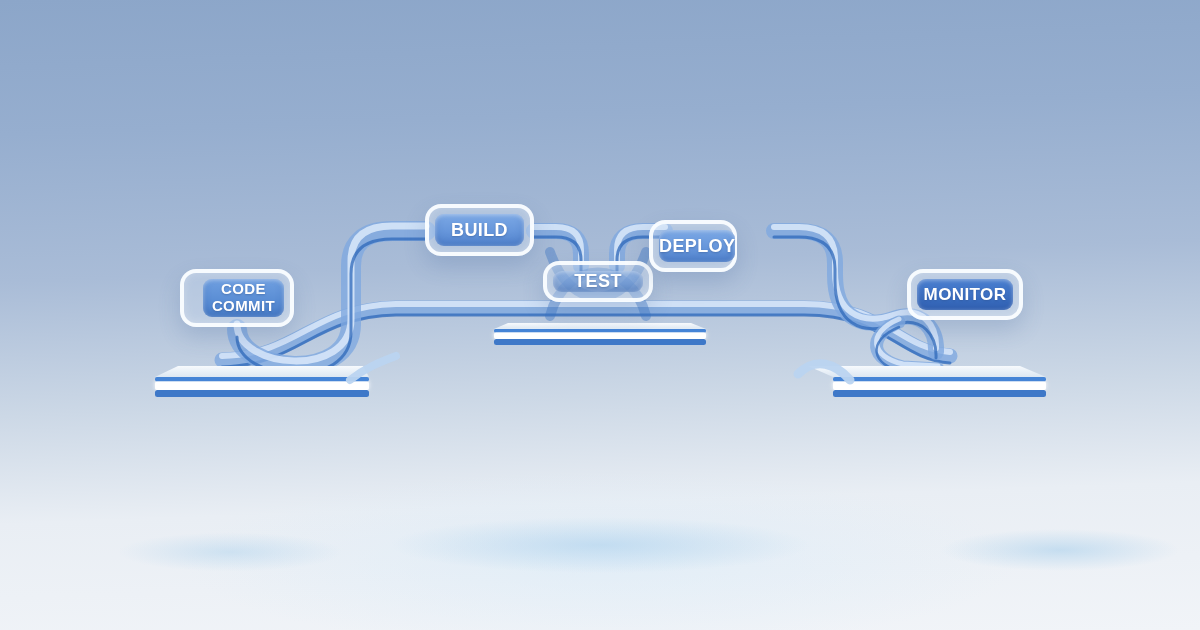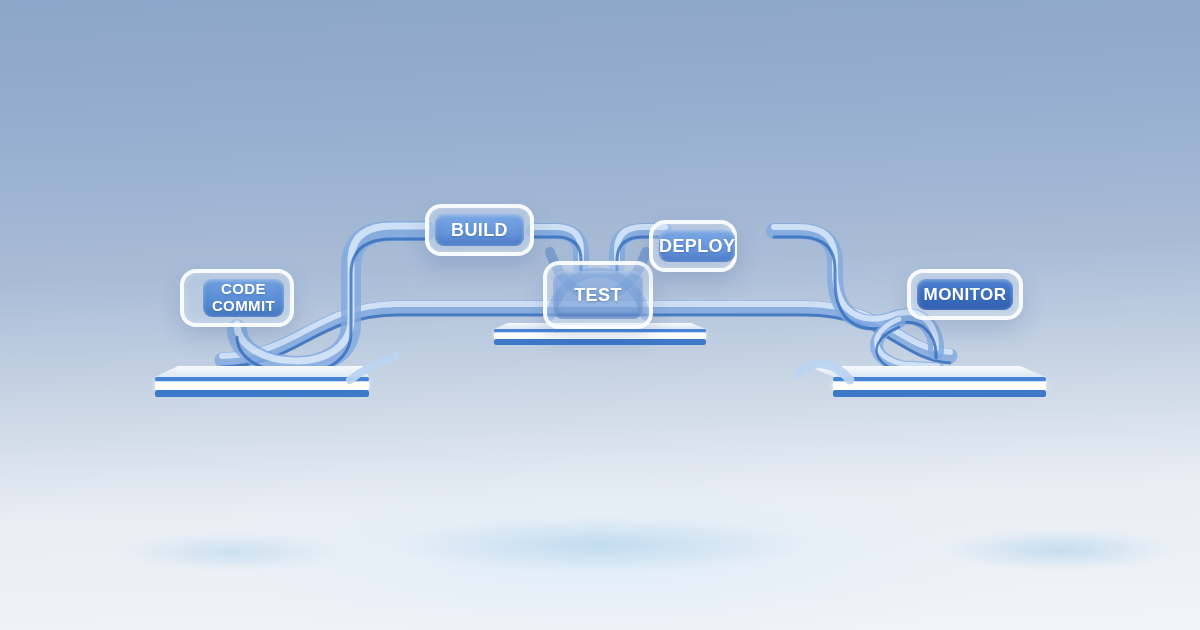--- a/index.html
+++ b/index.html
@@ -38,21 +38,21 @@
     color:#ffffff;font-weight:700;font-size:18px;letter-spacing:.4px;text-align:center;
     line-height:1.12;text-shadow:0 1px 2px rgba(40,70,120,.35);white-space:pre-line;
   }
   .fill-light{background:linear-gradient(180deg,#7BA8E5 0%,#5587D2 100%);}
   .fill-mid{background:linear-gradient(180deg,#6F9FE0 0%,#4A80CC 100%);margin-left:13px;}
   .fill-glass{background:linear-gradient(180deg,rgba(133,172,226,.60) 0%,rgba(92,137,202,.55) 100%);}
   .fill-dark{background:linear-gradient(180deg,#4A7FD0 0%,#3263B6 100%);}
   .s-codecommit{left:180px;top:269px;width:114px;height:58px;}
   .s-codecommit .stage-label{font-size:15px;}
   .s-build{left:425px;top:204px;width:109px;height:52px;}
-  .s-test{left:543px;top:261px;width:110px;height:68px;}
+  .s-test{left:543px;top:261px;width:110px;height:41px;}
   .s-deploy{left:649px;top:204px;width:88px;height:52px;margin-top:16px;}
   .s-monitor{left:907px;top:269px;width:116px;height:51px;}
   .s-monitor .stage-label{font-size:17px;}
 </style>
 </head>
 <body>
 
 <div class="scene">
 
   <svg class="art" width="1200" height="630" viewBox="0 0 1200 630">

